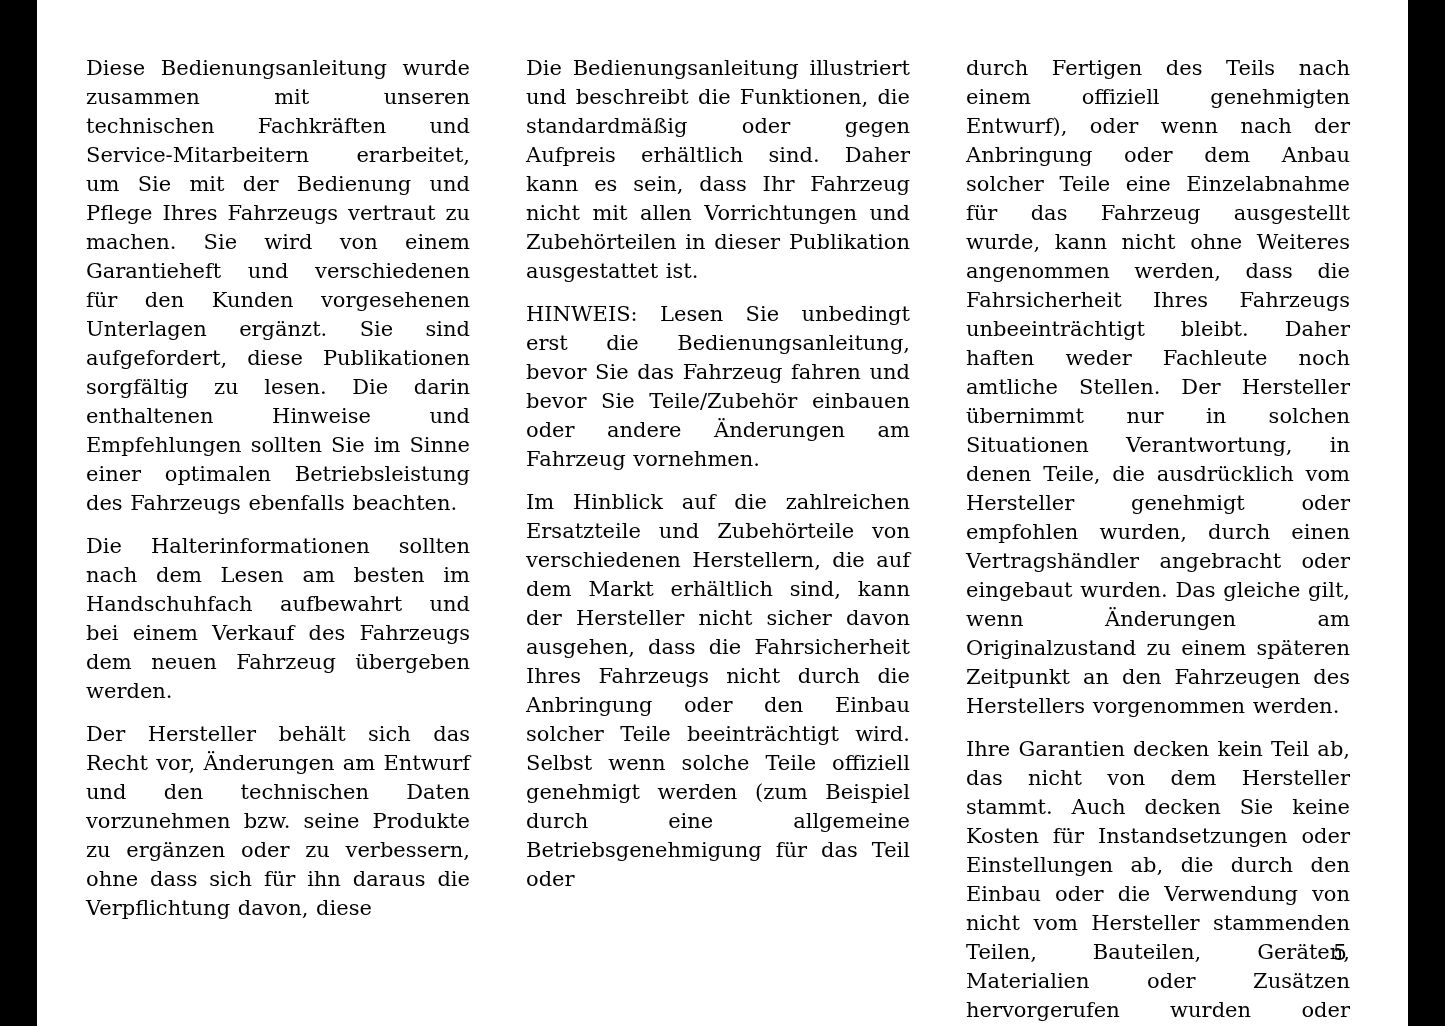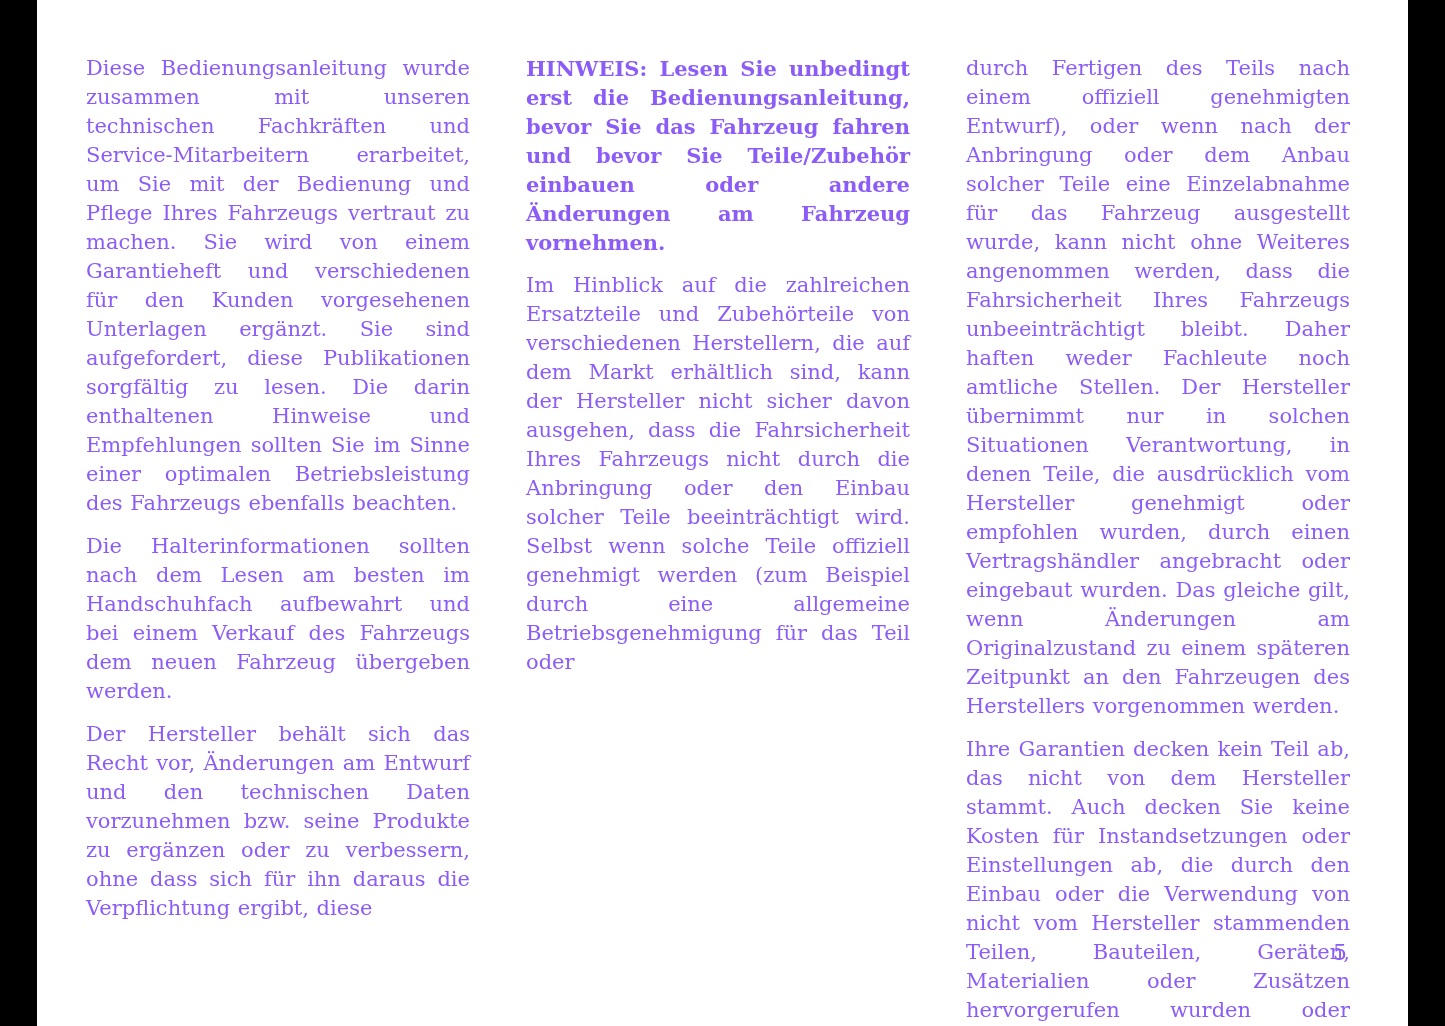--- a/index.html
+++ b/index.html
@@ -11,21 +11,21 @@
     height: 1026px;
     background: #ffffff;
     overflow: hidden;
   }
   .page {
     position: relative;
     width: 1445px;
     height: 1026px;
     background: #ffffff;
     font-family: "DejaVu Serif", "Liberation Serif", serif;
-    color: #8b5cf6;
+    color: #000000;
   }
   .edge {
     position: absolute;
     top: 0;
     bottom: 0;
     width: 37px;
     background: #000000;
   }
   .edge-left  { left: 0; }
   .edge-right { right: 0; }
@@ -45,21 +45,21 @@
     text-align: justify;
     text-justify: inter-word;
   }
   .col p {
     margin: 0 0 14px 0;
     hyphens: auto;
     -webkit-hyphens: auto;
     word-spacing: 1px;
   }
   .col p.bold {
-    font-weight: 700;
+    font-weight: 400;
   }
   .page-number {
     position: absolute;
     right: 98px;
     top: 938px;
     font-size: 22px;
     line-height: 29px;
   }
 </style>
 </head>
@@ -68,24 +68,25 @@
 <div class="page">
 
   <div class="edge edge-left"></div>
   <div class="edge edge-right"></div>
 
   <div class="content">
 
     <div class="col">
       <p>Diese Bedienungsanleitung wurde zusammen mit unseren technischen Fachkräften und Service-Mitarbeitern erarbeitet, um Sie mit der Bedienung und Pflege Ihres Fahrzeugs vertraut zu machen. Sie wird von einem Garantieheft und verschiedenen für den Kunden vorgesehenen Unterlagen ergänzt. Sie sind aufgefordert, diese Publikationen sorgfältig zu lesen. Die darin enthaltenen Hinweise und Empfehlungen sollten Sie im Sinne einer optimalen Betriebsleistung des Fahrzeugs ebenfalls beachten.</p>
       <p>Die Halterinformationen sollten nach dem Lesen am besten im Handschuhfach aufbewahrt und bei einem Verkauf des Fahrzeugs dem neuen Fahrzeug übergeben werden.</p>
-      <p>Der Hersteller behält sich das Recht vor, Änderungen am Entwurf und den technischen Daten vorzunehmen bzw. seine Produkte zu ergänzen oder zu verbessern, ohne dass sich für ihn daraus die Verpflichtung ergibt, diese</p>
+      <p>Der Hersteller behält sich das Recht vor, Änderungen am Entwurf und den technischen Daten vorzunehmen bzw. seine Produkte zu ergänzen oder zu verbessern, ohne dass sich für ihn daraus die Verpflichtung davon, diese</p>
     </div>
 
     <div class="col">
+      <p>Die Bedienungsanleitung illustriert und beschreibt die Funktionen, die standardmäßig oder gegen Aufpreis erhältlich sind. Daher kann es sein, dass Ihr Fahrzeug nicht mit allen Vorrichtungen und Zubehörteilen in dieser Publikation ausgestattet ist.</p>
       <p class="bold">HINWEIS: Lesen Sie unbedingt erst die Bedienungsanleitung, bevor Sie das Fahrzeug fahren und bevor Sie Teile/Zubehör einbauen oder andere Änderungen am Fahrzeug vornehmen.</p>
       <p>Im Hinblick auf die zahlreichen Ersatzteile und Zubehörteile von verschiedenen Herstellern, die auf dem Markt erhältlich sind, kann der Hersteller nicht sicher davon ausgehen, dass die Fahrsicherheit Ihres Fahrzeugs nicht durch die Anbringung oder den Einbau solcher Teile beeinträchtigt wird. Selbst wenn solche Teile offiziell genehmigt werden (zum Beispiel durch eine allgemeine Betriebsgenehmigung für das Teil oder</p>
     </div>
 
     <div class="col">
       <p>durch Fertigen des Teils nach einem offiziell genehmigten Entwurf), oder wenn nach der Anbringung oder dem Anbau solcher Teile eine Einzelabnahme für das Fahrzeug ausgestellt wurde, kann nicht ohne Weiteres angenommen werden, dass die Fahrsicherheit Ihres Fahrzeugs unbeeinträchtigt bleibt. Daher haften weder Fachleute noch amtliche Stellen. Der Hersteller übernimmt nur in solchen Situationen Verantwortung, in denen Teile, die ausdrücklich vom Hersteller genehmigt oder empfohlen wurden, durch einen Vertragshändler angebracht oder eingebaut wurden. Das gleiche gilt, wenn Änderungen am Originalzustand zu einem späteren Zeitpunkt an den Fahrzeugen des Herstellers vorgenommen werden.</p>
       <p>Ihre Garantien decken kein Teil ab, das nicht von dem Hersteller stammt. Auch decken Sie keine Kosten für Instandsetzungen oder Einstellungen ab, die durch den Einbau oder die Verwendung von nicht vom Hersteller stammenden Teilen, Bauteilen, Geräten, Materialien oder Zusätzen hervorgerufen wurden oder anfallen.</p>
     </div>
 
   </div>

